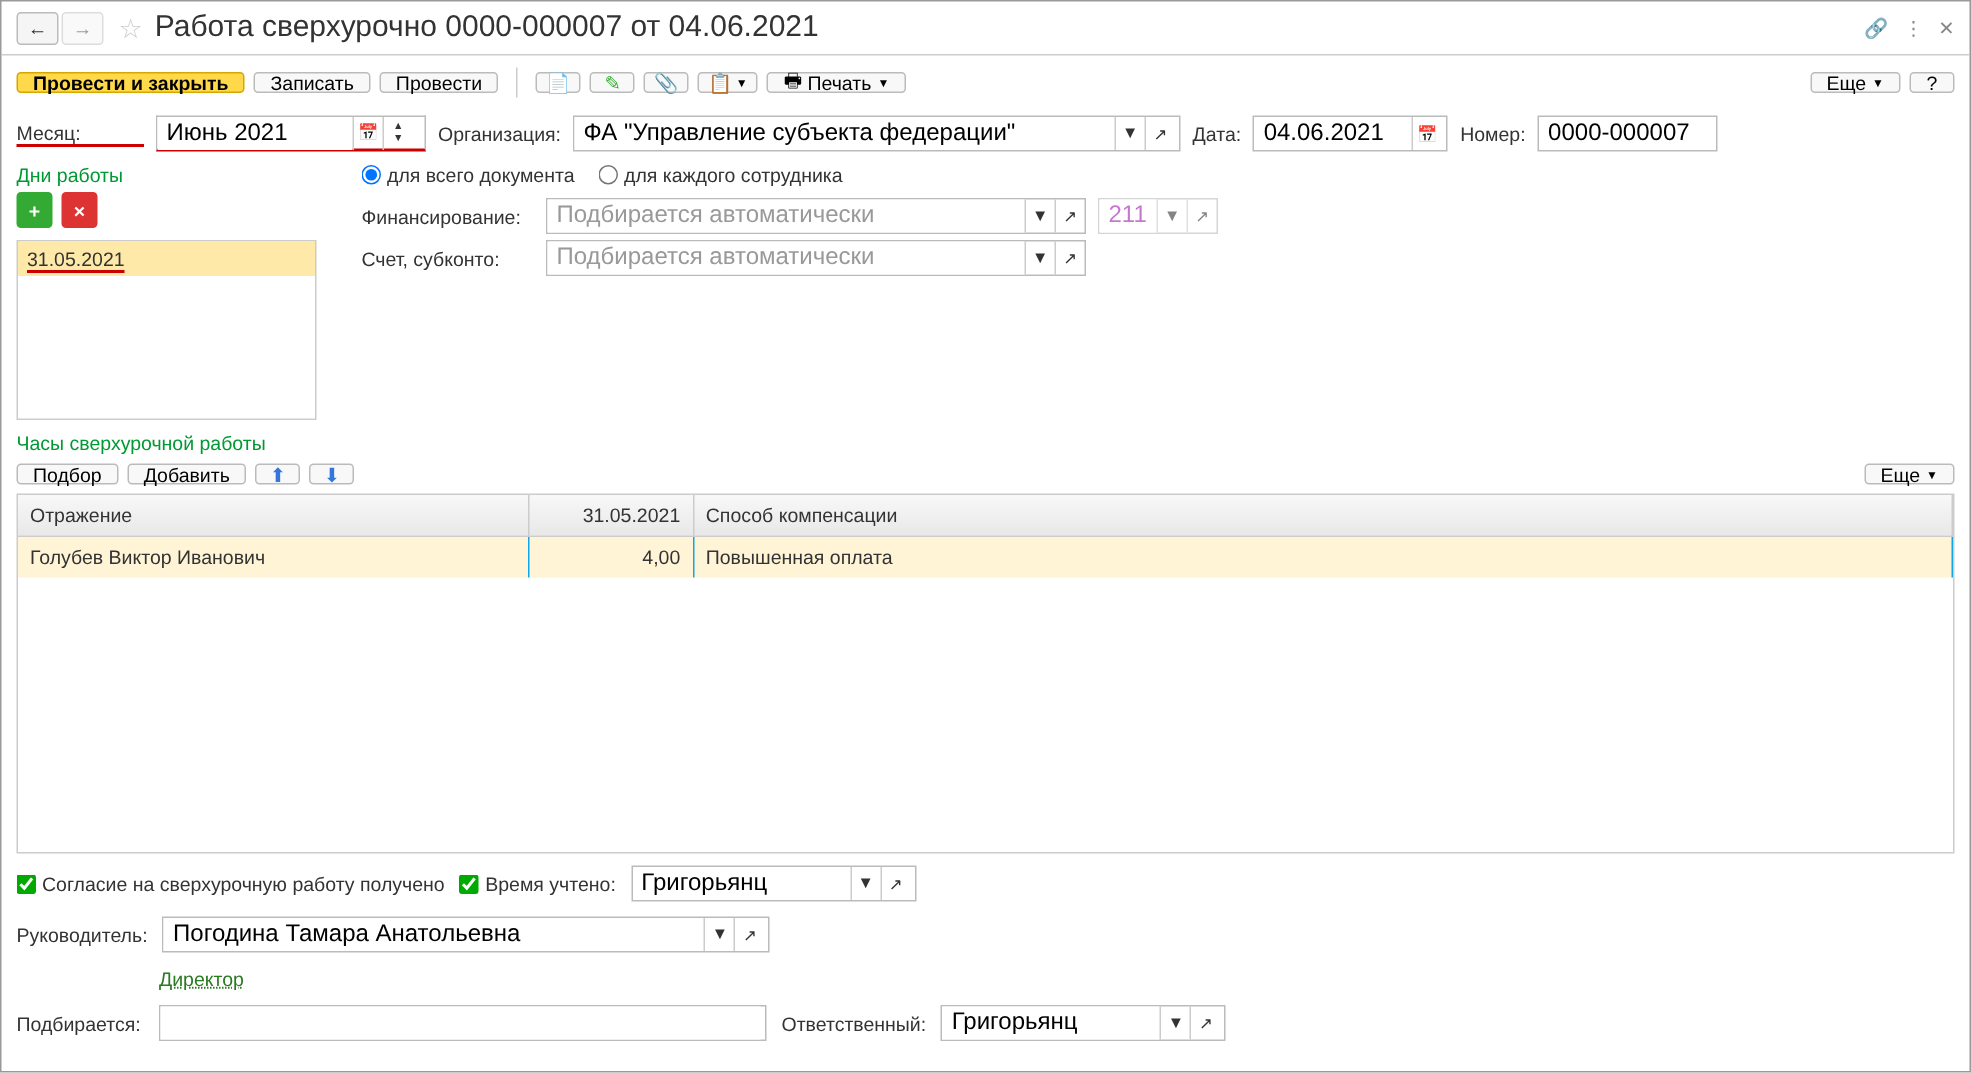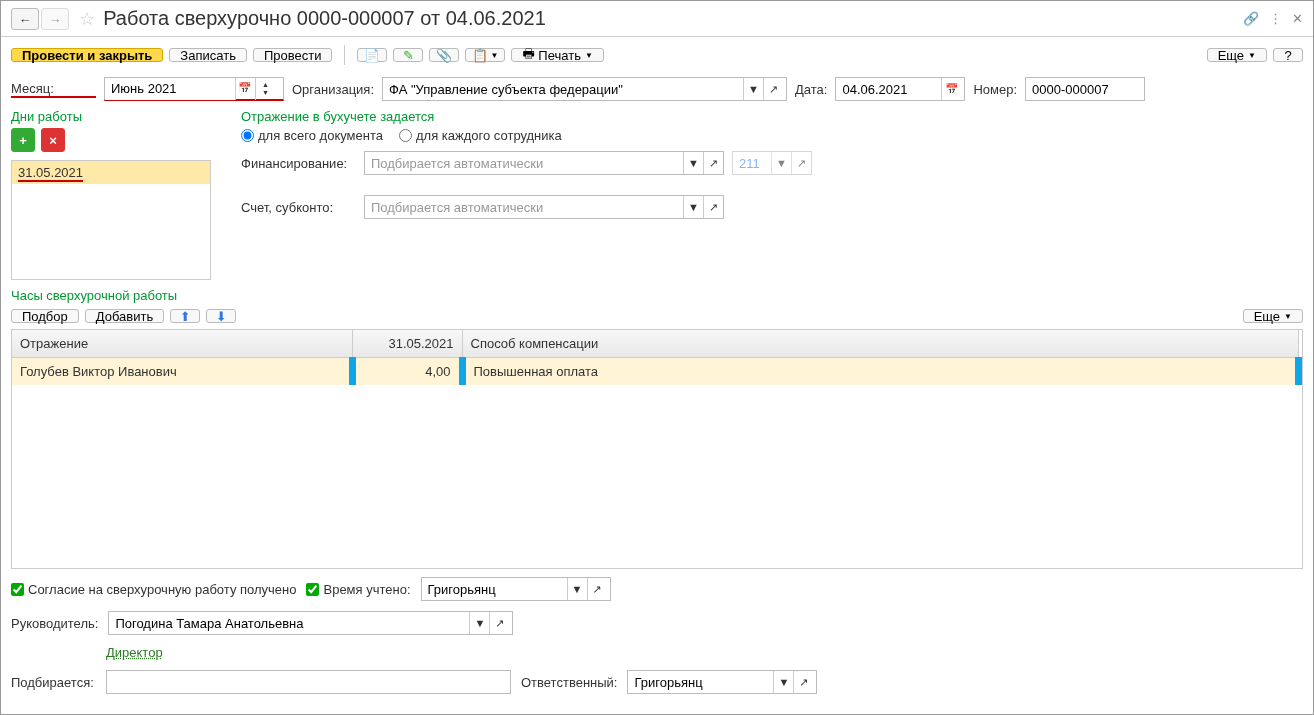--- a/index.html
+++ b/index.html
@@ -13,43 +13,43 @@
 .header-right span { cursor: pointer; color: #888; }
 .toolbar { display: flex; align-items: center; padding: 8px 10px; gap: 6px; }
 .btn { height: 14px; padding: 0 10px; border: 1px solid #bbb; background: #f8f8f8; border-radius: 3px; cursor: pointer; display: flex; align-items: center; font-size: 13px; }
 .btn-primary { background: #ffd94a; border-color: #d4a800; font-weight: bold; }
 .btn-icon { width: 30px; justify-content: center; padding: 0; }
 .btn-icon.dropdown { width: 40px; }
 .more-btn { margin-left: auto; }
 .form-row { display: flex; align-items: center; padding: 4px 10px; gap: 8px; }
 .label { min-width: 85px; }
 .input-combo { display: flex; align-items: center; border: 1px solid #bbb; height: 24px; background: #fff; }
-.input-combo input { border: none; height: 22px; padding: 0 6px; font-size: 13px; outline: none; }
+.input-combo input { border: none; height: 22px; padding: 0 6px; font-size: 16px; outline: none; }
 .input-combo .sep-btn { width: 20px; border-left: 1px solid #ccc; display: flex; align-items: center; justify-content: center; cursor: pointer; height: 22px; font-size: 11px; }
 .underline-red { border-bottom: 2px solid #c00; }
 .section { display: flex; gap: 20px; padding: 4px 10px; }
 .col { display: flex; flex-direction: column; }
 .green-label { color: #009933; margin-bottom: 4px; }
 .mini-toolbar { display: flex; gap: 6px; margin-bottom: 8px; }
 .round-btn { width: 24px; height: 24px; border-radius: 3px; border: 1px solid #bbb; display: flex; align-items: center; justify-content: center; font-weight: bold; cursor: pointer; }
 .round-btn.add { color: #fff; background: #3a3; border-color: #3a3; }
 .round-btn.del { color: #fff; background: #d33; border-color: #d33; }
 .days-list { width: 200px; height: 120px; border: 1px solid #ccc; }
 .days-item { padding: 4px 6px; background: #ffe9a8; cursor: pointer; }
 .days-item span { border-bottom: 2px solid #c00; }
 .reasons-box { width: 400px; height: 140px; border: 1px solid #ccc; padding: 6px; }
 .radio-row { display: flex; align-items: center; gap: 16px; margin-bottom: 8px; }
 .radio-row label { display: flex; align-items: center; gap: 4px; cursor: pointer; }
-.field-row { display: flex; align-items: center; margin-bottom: 20px; gap: 8px; }
+.field-row { display: flex; align-items: center; margin-bottom: 4px; gap: 8px; }
 .field-row .fl { min-width: 115px; }
 .hours-toolbar { display: flex; align-items: center; gap: 6px; padding: 6px 10px; }
 .table-wrap { margin: 0 10px; border: 1px solid #ccc; height: 240px; overflow: auto; }
 table { width: 100%; border-collapse: collapse; }
 th { background: linear-gradient(#f8f8f8,#e8e8e8); text-align: left; font-weight: normal; padding: 6px 8px; border-right: 1px solid #ccc; border-bottom: 1px solid #ccc; font-size: 13px; }
-td { padding: 6px 8px; border-right: 7px solid #0ea5e9; background: #fff4d6; }
+td { padding: 6px 8px; border-right: 1px solid #0ea5e9; background: #fff4d6; }
 td.num { text-align: right; }
 .bottom { padding: 8px 10px; }
 .bottom-row { display: flex; align-items: center; gap: 10px; margin-bottom: 10px; }
 .chk { display: flex; align-items: center; gap: 4px; }
 .chk input { accent-color: #0a0; }
 .link { color: #2a7a22; text-decoration: underline dotted; cursor: pointer; }
 .spacer-v { width: 1px; height: 20px; background: #ccc; margin: 0 6px; }
 input[type="text"] { font-family: inherit; }
 input::placeholder { color: #999; }
 </style>
@@ -126,40 +126,39 @@
     <span class="green-label">Дни работы</span>
     <div class="mini-toolbar">
       <div class="round-btn add">+</div>
       <div class="round-btn del">×</div>
     </div>
     <div class="days-list">
       <div class="days-item"><span>31.05.2021</span></div>
     </div>
   </div>
   <div class="col" style="flex:1">
-    <span class="green-label">Отражение в бухучете задается</span>
     <div class="radio-row">
       <label>
           <input type="radio" name="acc" checked="" style="">
           <span>для всего документа</span>
         </label>
       <label>
           <input type="radio" name="acc" style="">
           <span>для каждого сотрудника</span>
         </label>
     </div>
     <div class="field-row">
       <span class="fl">Финансирование:</span>
       <div class="input-combo" style="width:360px">
         <input type="text" style="width: 318px;" placeholder="Подбирается автоматически">
         <div class="sep-btn">▼</div>
         <div class="sep-btn">↗</div>
       </div>
       <div class="input-combo" style="width:80px;opacity:0.6">
-        <input type="text" style="width: 38px; color: #3b82f6;" value="211">
+        <input type="text" style="width: 38px; color: #a21caf;" value="211">
         <div class="sep-btn">▼</div>
         <div class="sep-btn">↗</div>
       </div>
     </div>
     <div class="field-row">
       <span class="fl">Счет, субконто:</span>
       <div class="input-combo" style="width:360px">
         <input type="text" style="width: 318px;" placeholder="Подбирается автоматически">
         <div class="sep-btn">▼</div>
         <div class="sep-btn">↗</div>

